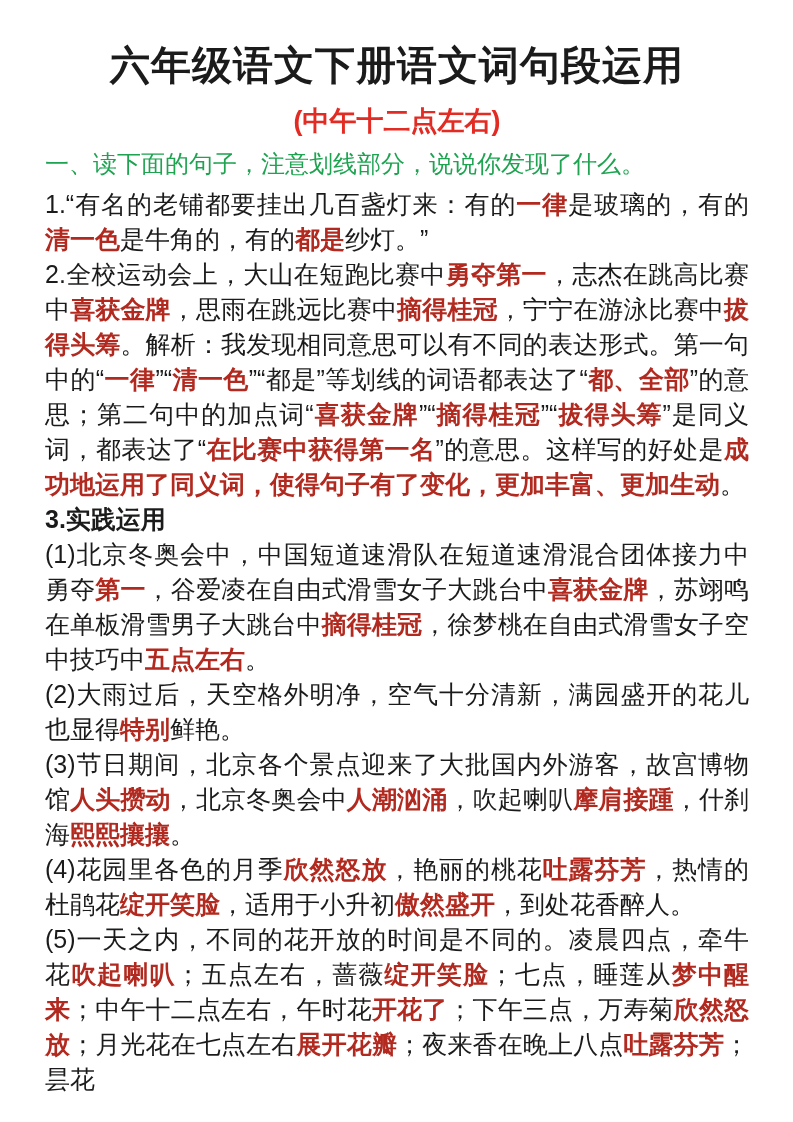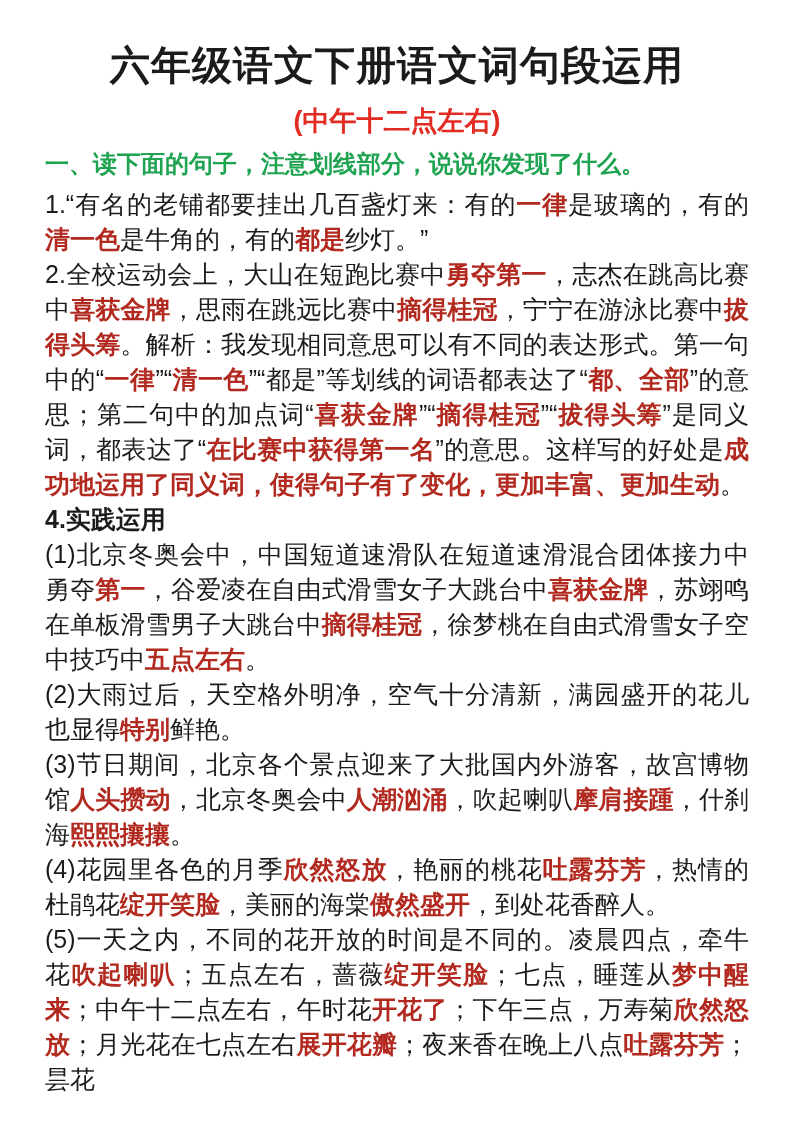--- a/index.html
+++ b/index.html
@@ -36,21 +36,21 @@
   .doc-subtitle{
     margin:0 0 8px 0;
     text-align:center;
     font-size:27px;
     font-weight:700;
     color:var(--accent-red);
   }
   .section-heading{
     margin:0 0 6px 0;
     font-size:24px;
-    font-weight:700;
+    font-weight:400;
     color:var(--heading-green);
     line-height:34px;
   }
   .body-text{
     font-size:25px;
     line-height:35px;
     text-align:justify;
   }
   .para{
     margin:0;
@@ -79,25 +79,25 @@
 
   <div class="doc-subtitle">(中午十二点左右)</div>
 
   <div class="section-heading">一、读下面的句子，注意划线部分，说说你发现了什么。</div>
 
   <div class="body-text">
     <p class="para"><span class="seg-n">1.“有名的老铺都要挂出几百盏灯来：有的</span><span class="seg-r">一律</span><span class="seg-n">是玻璃的，有的</span><span class="seg-r">清一色</span><span class="seg-n">是牛角的，有的</span><span class="seg-r">都是</span><span class="seg-n">纱灯。”</span></p>
 
     <p class="para"><span class="seg-n">2.全校运动会上，大山在短跑比赛中</span><span class="seg-r">勇夺第一</span><span class="seg-n">，志杰在跳高比赛中</span><span class="seg-r">喜获金牌</span><span class="seg-n">，思雨在跳远比赛中</span><span class="seg-r">摘得桂冠</span><span class="seg-n">，宁宁在游泳比赛中</span><span class="seg-r">拔得头筹</span><span class="seg-n">。解析：我发现相同意思可以有不同的表达形式。第一句中的“</span><span class="seg-r">一律</span><span class="seg-n">”“</span><span class="seg-r">清一色</span><span class="seg-n">”“都是”等划线的词语都表达了“</span><span class="seg-r">都、全部</span><span class="seg-n">”的意思；第二句中的加点词“</span><span class="seg-r">喜获金牌</span><span class="seg-n">”“</span><span class="seg-r">摘得桂冠</span><span class="seg-n">”“</span><span class="seg-r">拔得头筹</span><span class="seg-n">”是同义词，都表达了“</span><span class="seg-r">在比赛中获得第一名</span><span class="seg-n">”的意思。这样写的好处是</span><span class="seg-r">成功地运用了同义词，使得句子有了变化，更加丰富、更加生动</span><span class="seg-n">。</span></p>
 
-    <p class="para practice-heading">4.实践运用</p>
+    <p class="para practice-heading">3.实践运用</p>
 
     <p class="para"><span class="seg-n">(1)北京冬奥会中，中国短道速滑队在短道速滑混合团体接力中勇夺</span><span class="seg-r">第一</span><span class="seg-n">，谷爱凌在自由式滑雪女子大跳台中</span><span class="seg-r">喜获金牌</span><span class="seg-n">，苏翊鸣在单板滑雪男子大跳台中</span><span class="seg-r">摘得桂冠</span><span class="seg-n">，徐梦桃在自由式滑雪女子空中技巧中</span><span class="seg-r">五点左右</span><span class="seg-n">。</span></p>
 
     <p class="para"><span class="seg-n">(2)大雨过后，天空格外明净，空气十分清新，满园盛开的花儿也显得</span><span class="seg-r">特别</span><span class="seg-n">鲜艳。</span></p>
 
     <p class="para"><span class="seg-n">(3)节日期间，北京各个景点迎来了大批国内外游客，故宫博物馆</span><span class="seg-r">人头攒动</span><span class="seg-n">，北京冬奥会中</span><span class="seg-r">人潮汹涌</span><span class="seg-n">，吹起喇叭</span><span class="seg-r">摩肩接踵</span><span class="seg-n">，什刹海</span><span class="seg-r">熙熙攘攘</span><span class="seg-n">。</span></p>
 
-    <p class="para"><span class="seg-n">(4)花园里各色的月季</span><span class="seg-r">欣然怒放</span><span class="seg-n">，艳丽的桃花</span><span class="seg-r">吐露芬芳</span><span class="seg-n">，热情的杜鹃花</span><span class="seg-r">绽开笑脸</span><span class="seg-n">，美丽的海棠</span><span class="seg-r">傲然盛开</span><span class="seg-n">，到处花香醉人。</span></p>
+    <p class="para"><span class="seg-n">(4)花园里各色的月季</span><span class="seg-r">欣然怒放</span><span class="seg-n">，艳丽的桃花</span><span class="seg-r">吐露芬芳</span><span class="seg-n">，热情的杜鹃花</span><span class="seg-r">绽开笑脸</span><span class="seg-n">，适用于小升初</span><span class="seg-r">傲然盛开</span><span class="seg-n">，到处花香醉人。</span></p>
 
     <p class="para"><span class="seg-n">(5)一天之内，不同的花开放的时间是不同的。凌晨四点，牵牛花</span><span class="seg-r">吹起喇叭</span><span class="seg-n">；五点左右，蔷薇</span><span class="seg-r">绽开笑脸</span><span class="seg-n">；七点，睡莲从</span><span class="seg-r">梦中醒来</span><span class="seg-n">；中午十二点左右，午时花</span><span class="seg-r">开花了</span><span class="seg-n">；下午三点，万寿菊</span><span class="seg-r">欣然怒放</span><span class="seg-n">；月光花在七点左右</span><span class="seg-r">展开花瓣</span><span class="seg-n">；夜来香在晚上八点</span><span class="seg-r">吐露芬芳</span><span class="seg-n">；昙花</span></p>
   </div>
 </div>
 
 </body></html>

